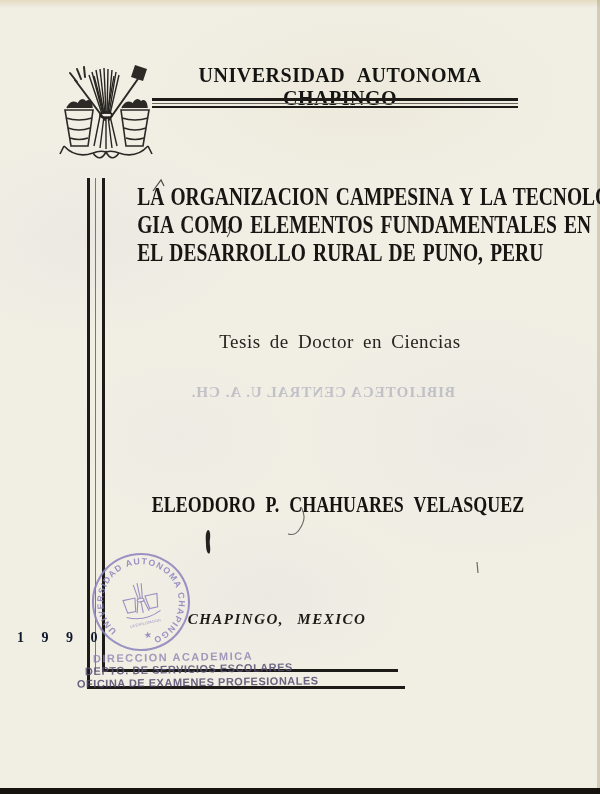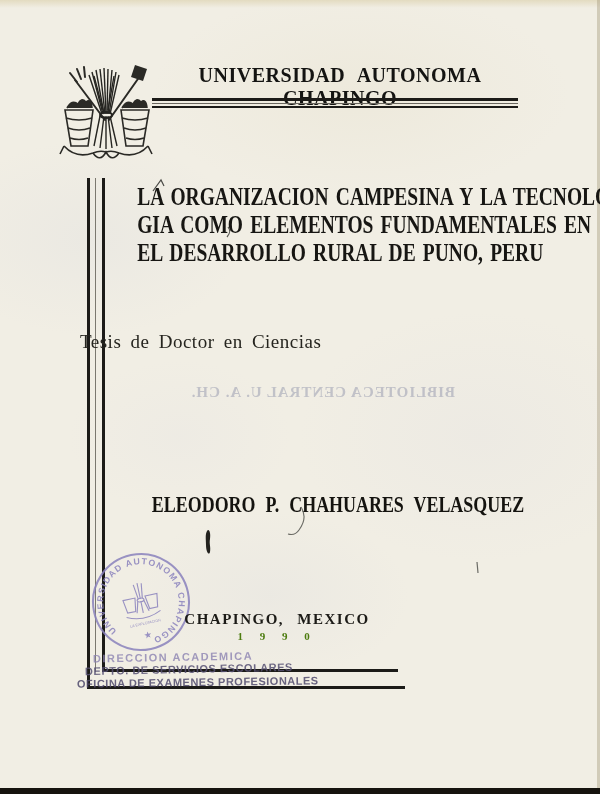--- a/index.html
+++ b/index.html
@@ -48,21 +48,21 @@
   .bline-lower{left:87px;top:686px;width:318px;height:3px;background:#1c1b18;}
 
   
   .title-block{left:80px;top:183px;width:520px;text-align:center;}
   .title-line{
     font-size:25px;font-weight:bold;line-height:28px;color:#171613;
     transform:scaleX(.78);transform-origin:50% 50%;
     letter-spacing:0px;word-spacing:3px;white-space:nowrap;
   }
   .thesis-type{
-    left:80px;top:331px;width:520px;text-align:left;
+    left:80px;top:331px;width:520px;text-align:center;
     font-size:19px;letter-spacing:.5px;word-spacing:4px;color:#26251f;
   }
   .bleed{
     left:225px;top:384px;width:230px;text-align:center;
     font-size:15px;font-weight:bold;letter-spacing:1px;
     color:rgba(122,128,158,.40);
     transform:scaleX(-1);white-space:nowrap;
     font-family:"Liberation Serif", serif;
   }
   .presents{
@@ -70,25 +70,25 @@
     font-size:15px;font-weight:bold;letter-spacing:5px;word-spacing:9px;color:#1e1d1a;
   }
   .author{
     left:78px;top:492px;width:520px;text-align:center;
     font-size:23px;font-weight:bold;white-space:nowrap;
     transform:scaleX(.78);transform-origin:50% 50%;
     word-spacing:7px;color:#14130f;
   }
   .place{
     left:17px;top:611px;width:520px;text-align:center;
-    font-size:15px;font-weight:bold;letter-spacing:1.5px;word-spacing:8px;color:#1c1b17;
+    font-size:15px;font-weight:bold;letter-spacing:1.5px;word-spacing:8px;color:#1c1b17;font-style:italic;
   }
   .year{
-    left:17px;top:630px;width:520px;text-align:center;
-    font-size:11px;font-weight:bold;letter-spacing:7px;color:#4d7c0f;
+    left:17px;top:630px;width:520px;
+    font-size:14px;font-weight:bold;letter-spacing:7px;color:#0f172a;
   }
 
   
   .seal{left:90px;top:551px;width:102px;height:102px;opacity:.85;}
 
   
   .office-stamp{
     font-family:"Liberation Sans", sans-serif;font-weight:bold;white-space:nowrap;
   }
   .stamp-1{left:93px;top:651px;font-size:11px;letter-spacing:1.5px;color:#8d84b2;opacity:.8;transform:rotate(-1deg);}

